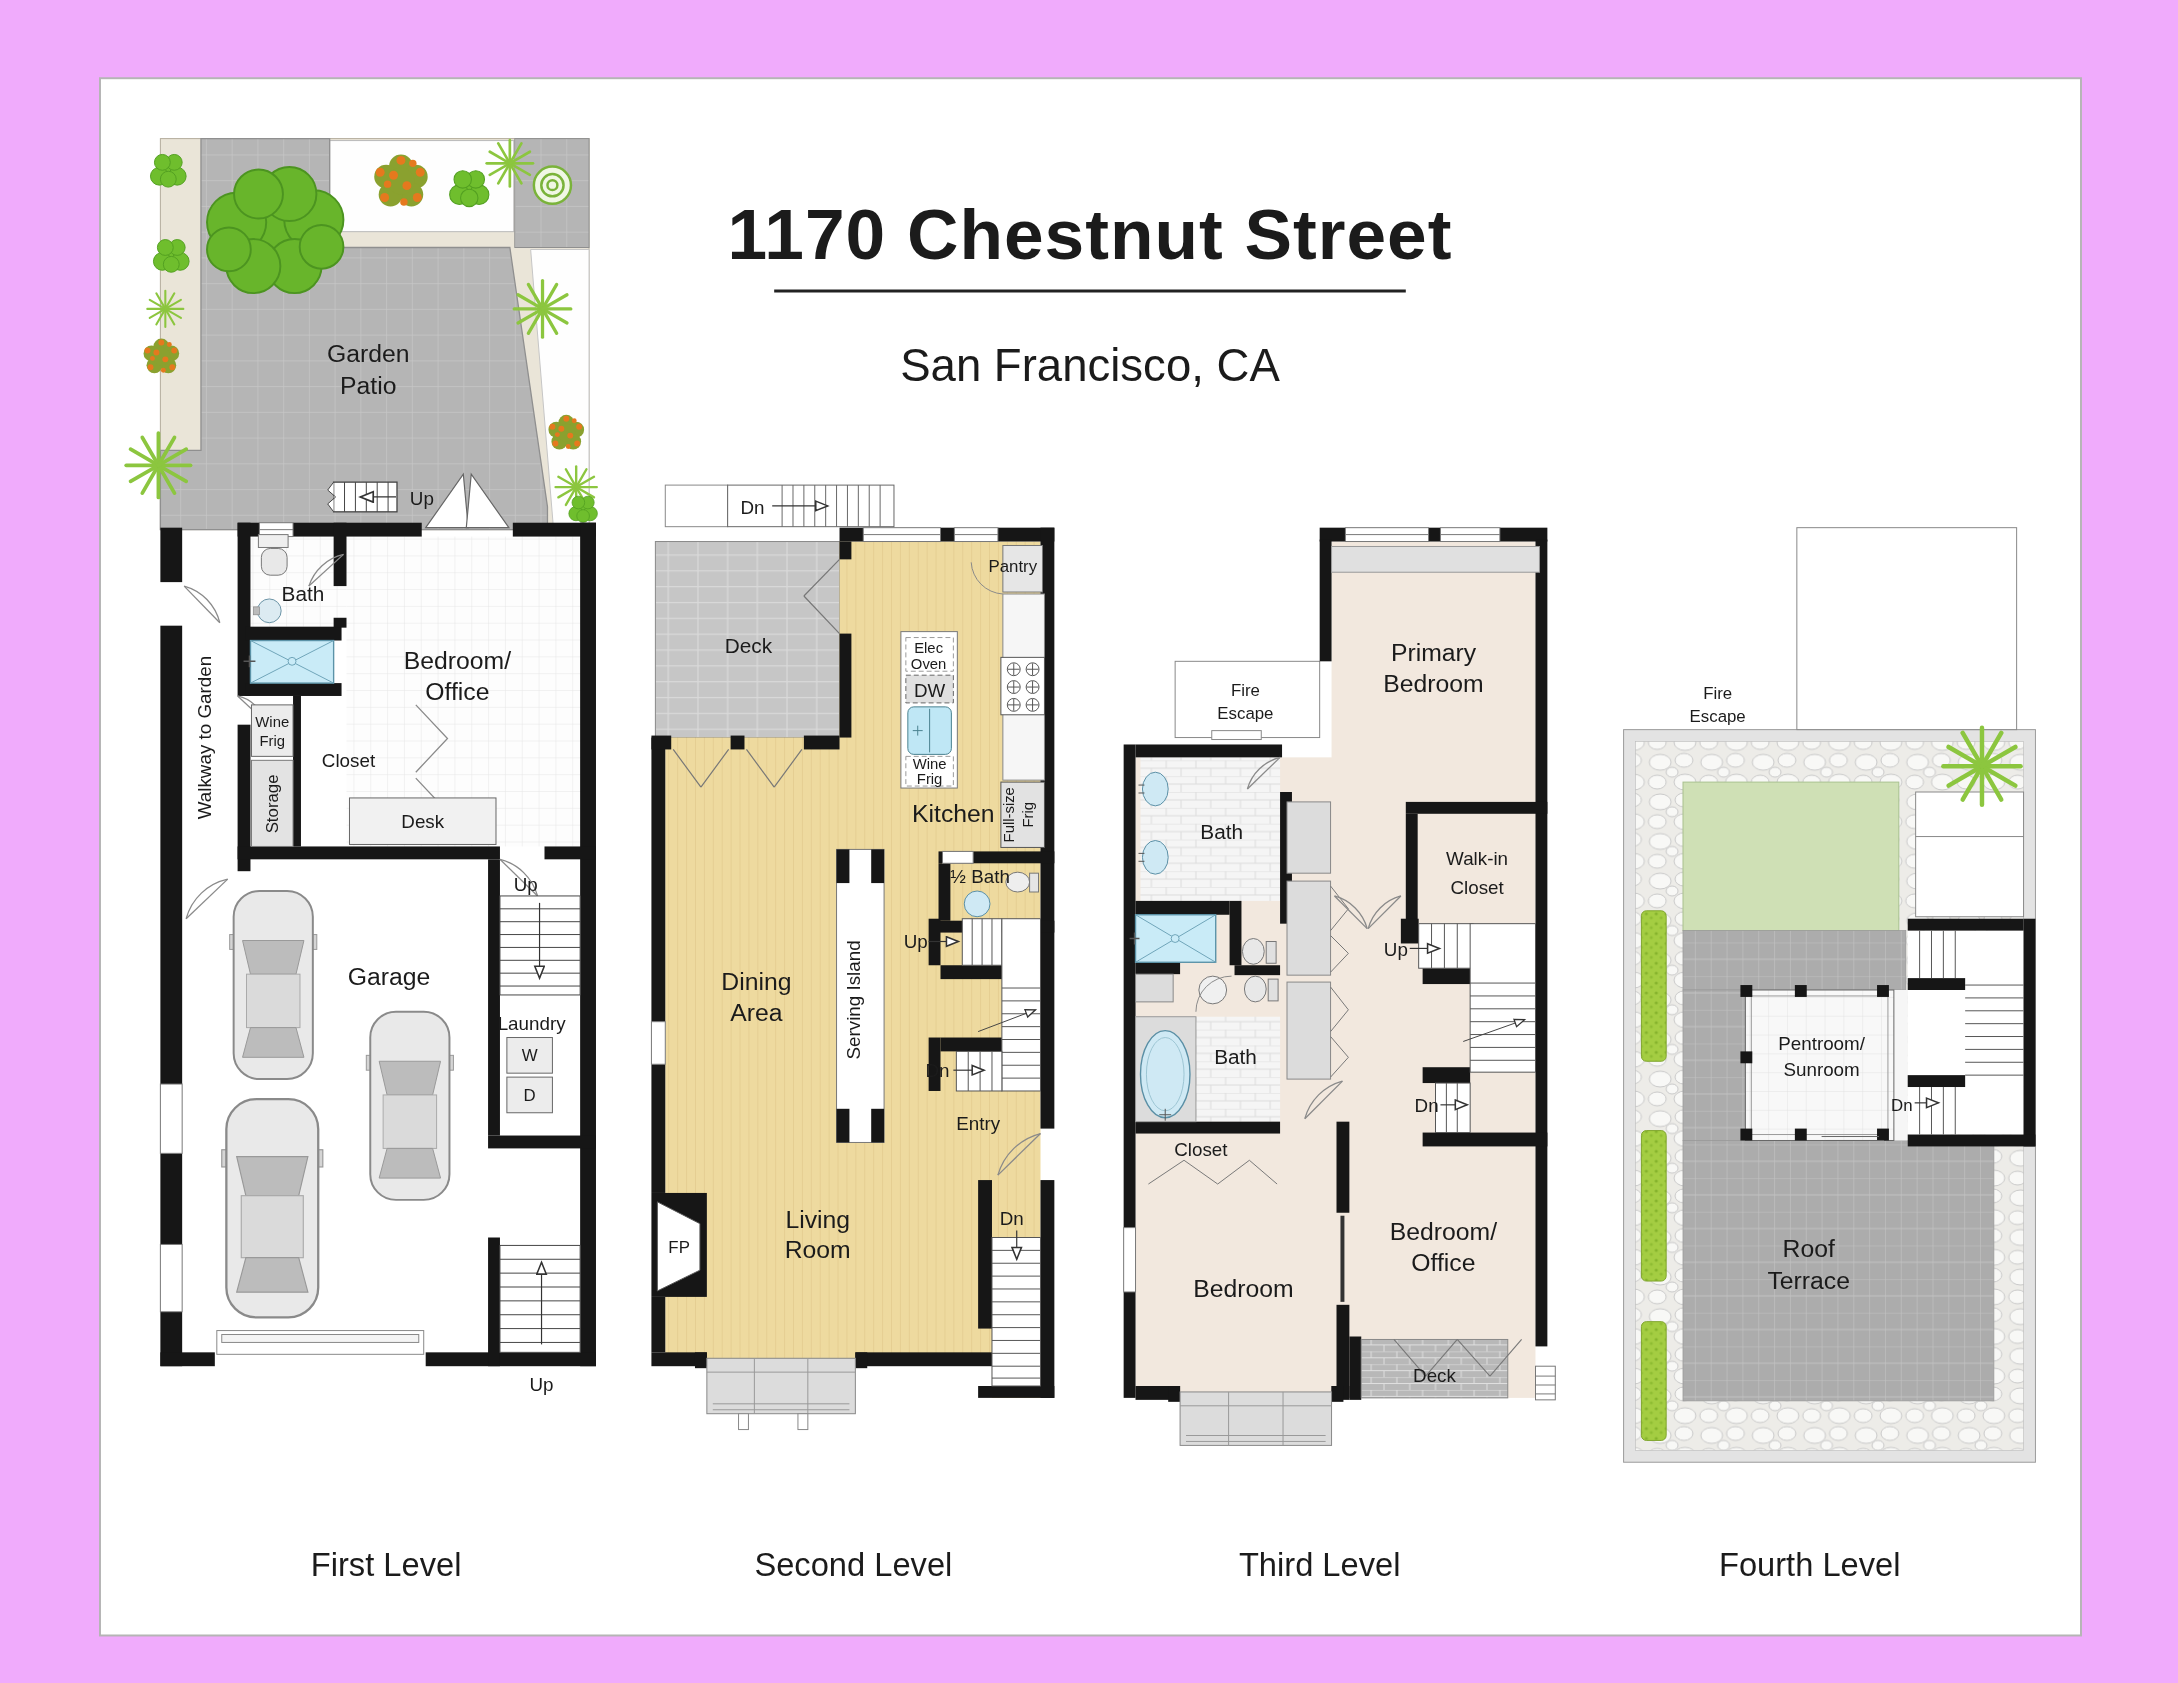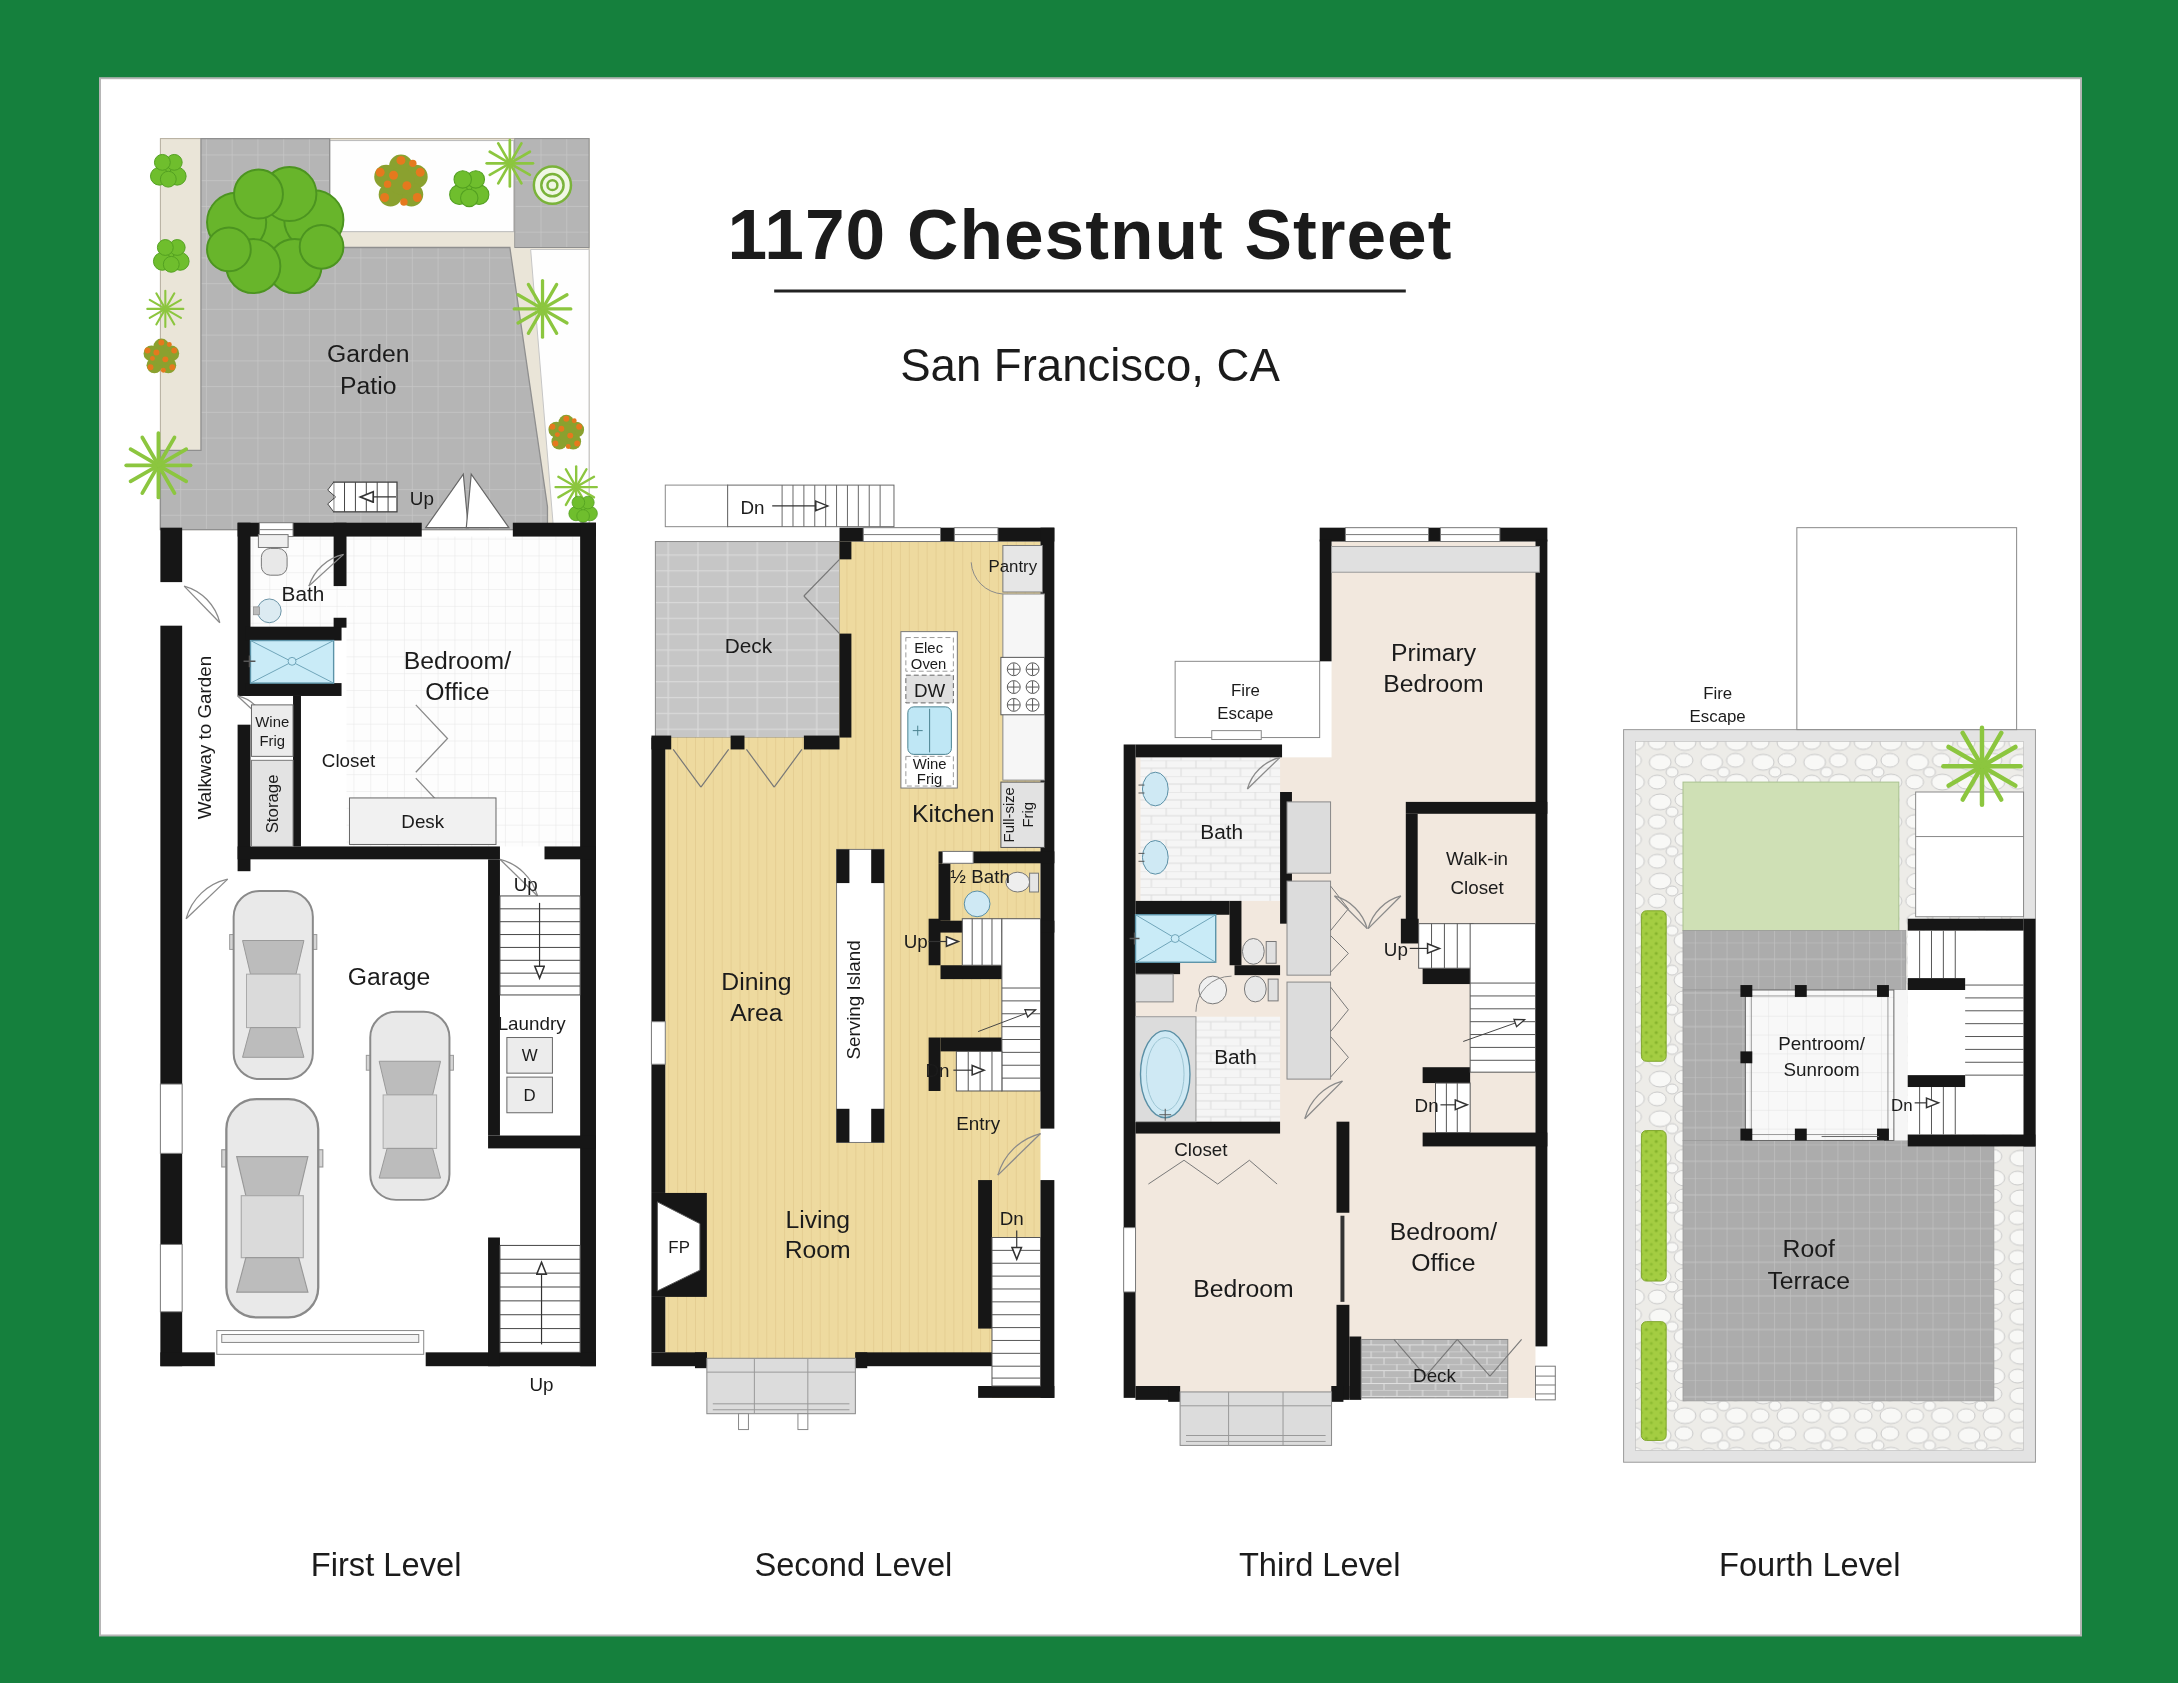--- a/index.html
+++ b/index.html
@@ -1,16 +1,16 @@
 <!DOCTYPE html>
 <html><head>
 <meta charset="utf-8">
 <style>
   html,body{margin:0;padding:0;background:#ffffff;}
-  #sheet{position:relative;width:2178px;height:1683px;background:#15803d;font-family:"Liberation Sans",sans-serif;}
+  #sheet{position:relative;width:2178px;height:1683px;background:#f0abfc;font-family:"Liberation Sans",sans-serif;}
   svg{position:absolute;left:0;top:0;}
   text{fill:#1b1b1b;font-family:"Liberation Sans",sans-serif;}
   .title{font-size:72px;font-weight:700;letter-spacing:1px;}
   .subtitle{font-size:46px;}
   .caption{font-size:33px;}
   .t25{font-size:25px;}
   .t21{font-size:21px;}
   .t19{font-size:19px;}
   .t17{font-size:17px;}
   .t15{font-size:15px;}

